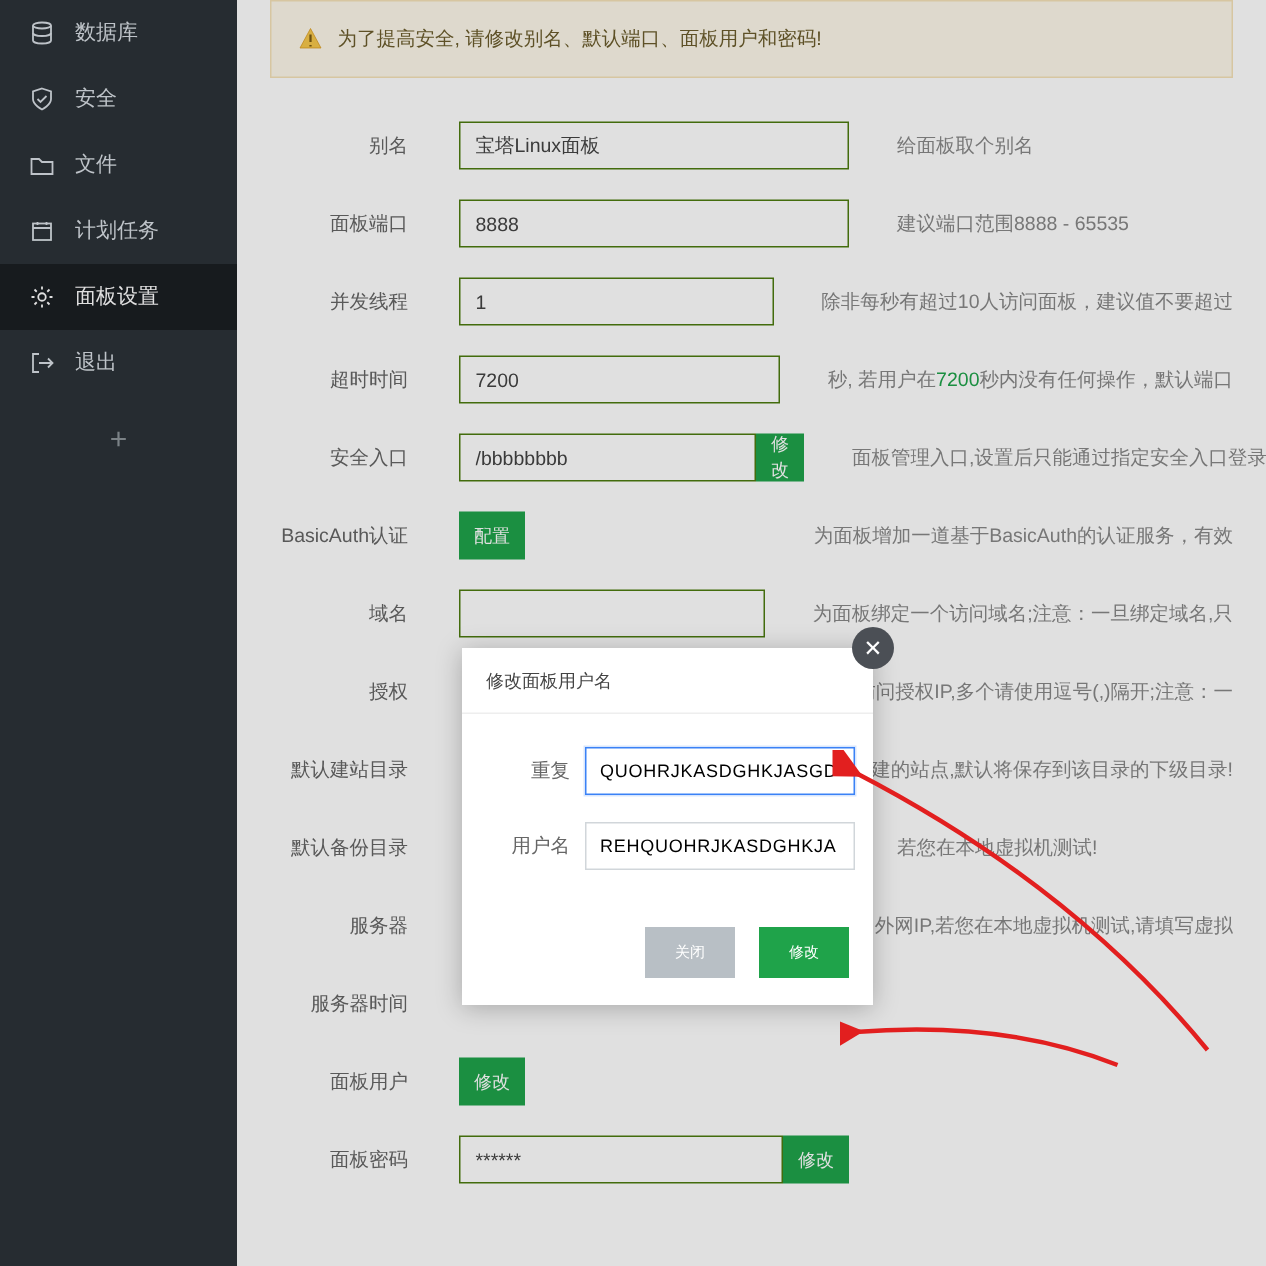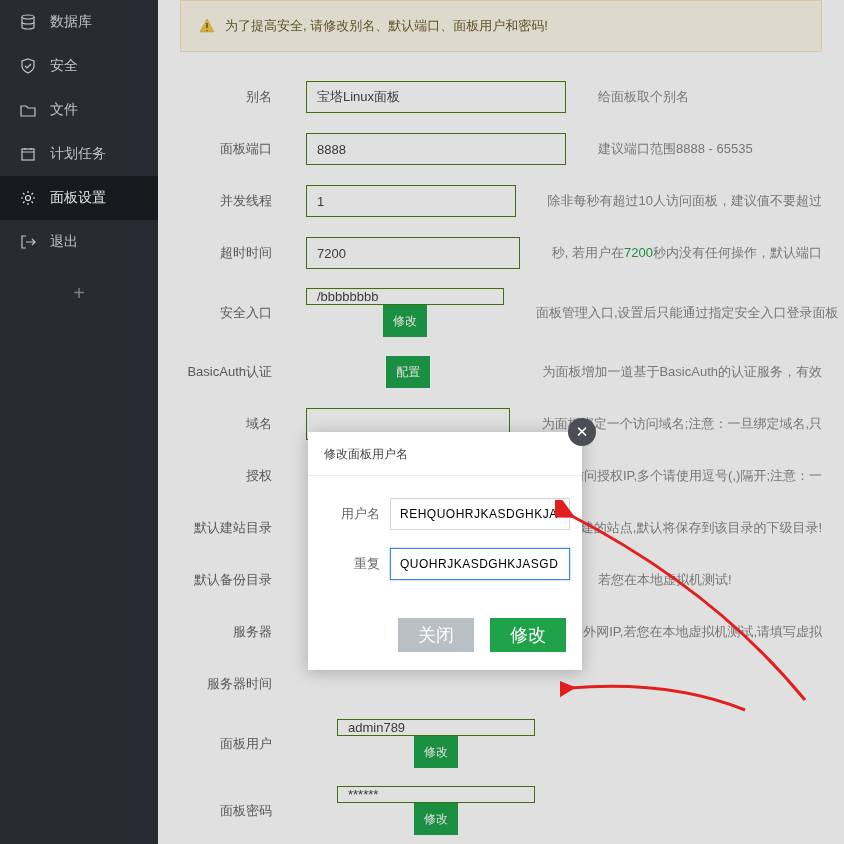--- a/index.html
+++ b/index.html
@@ -15,22 +15,22 @@
 .content { padding: 0 22px; }
 .alert { border: 1px solid #f5e2b8; background: #fdf8ea; padding: 16px 18px; margin-bottom: 28px; display: flex; align-items: center; gap: 10px; color: #6b5c2c; }
 .alert-icon-wrap { color: #e2a33b; }
 .form-row { display: flex; align-items: center; margin-bottom: 18px; min-height: 34px; gap: 16px; }
 .form-label { width: 110px; text-align: right; padding-right: 18px; color: #666; flex-shrink: 0; }
 .form-input { width: 260px; height: 32px; border: 1px solid #4d7c0f; padding: 0 10px; font-size: 13px; color: #444; }
 .form-hint { margin-left: 16px; color: #888; font-size: 13px; white-space: nowrap; }
 .num-green { color: #1fa34a; }
 .btn { display: inline-flex; align-items: center; justify-content: center; height: 28px; padding: 0 10px; border: none; background: #1fa34a; color: #fff; font-size: 12px; cursor: pointer; margin-left: 6px; }
 .btn.gray { background: #b8bfc5; }
-.btn.lg { height: 34px; padding: 0 20px; font-size: 18px; text-align: center; }
-.input-btn-wrap { display: flex; align-items: center; width: 260px; flex-direction: column; }
+.btn.lg { height: 34px; padding: 0 20px; font-size: 10px; text-align: center; }
+.input-btn-wrap { display: flex; align-items: center; width: 260px; }
 .input-btn-wrap .form-input { flex: 1; width: auto; }
 .input-btn-wrap .btn { margin-left: 0; height: 32px; }
 .overlay { position: absolute; inset: 0; background: rgba(0,0,0,0.12); }
 .modal { position: absolute; left: 308px; top: 432px; width: 274px; background: #fff; box-shadow: 0 2px 16px rgba(0,0,0,0.25); }
 .modal-close { position: absolute; top: -14px; right: -14px; width: 28px; height: 28px; border-radius: 50%; background: #4b4f55; color: #fff; display: flex; align-items: center; justify-content: center; font-size: 15px; cursor: pointer; }
 .modal-title { padding: 14px 16px 12px; font-size: 12px; color: #444; border-bottom: 1px solid #eee; }
 .modal-body { padding: 22px 12px 8px; }
 .modal-row { display: flex; align-items: center; margin-bottom: 18px; gap: 10px; }
 .modal-row label { width: 60px; text-align: right; color: #666; }
 .modal-input { flex: 1; height: 32px; border: 1px solid #d1d6da; padding: 0 9px; font-size: 12px; letter-spacing: 0.5px; }
@@ -185,21 +185,20 @@
         <div class="form-hint">默认为外网IP,若您在本地虚拟机测试,请填写虚拟</div>
       </div>
 
       <div class="form-row">
         <div class="form-label">服务器时间</div>
       </div>
 
       <div class="form-row">
         <div class="form-label">面板用户</div>
         <div class="input-btn-wrap">
-          <input class="form-input" value="admin789" style="">
           <button class="btn">修改</button>
         </div>
       </div>
 
       <div class="form-row">
         <div class="form-label">面板密码</div>
         <div class="input-btn-wrap">
           <input class="form-input" value="******" style="">
           <button class="btn">修改</button>
         </div>
@@ -211,26 +210,26 @@
 
 <div class="overlay"></div>
 
 <div class="modal">
   <div class="modal-close">
     <span>✕</span>
   </div>
   <div class="modal-title">修改面板用户名</div>
   <div class="modal-body">
     <div class="modal-row">
+      <label>重复</label>
+      <input class="modal-input focus" value="QUOHRJKASDGHKJASGD" style="">
+    </div>
+    <div class="modal-row">
       <label>用户名</label>
       <input class="modal-input" value="REHQUOHRJKASDGHKJA" style="">
-    </div>
-    <div class="modal-row">
-      <label>重复</label>
-      <input class="modal-input focus" value="QUOHRJKASDGHKJASGD" style="">
     </div>
   </div>
   <div class="modal-footer">
     <button class="btn gray lg">关闭</button>
     <button class="btn lg">修改</button>
   </div>
 </div>
 
 <svg class="arrow" style="left:555px;top:500px" width="260" height="210">
   <defs>

